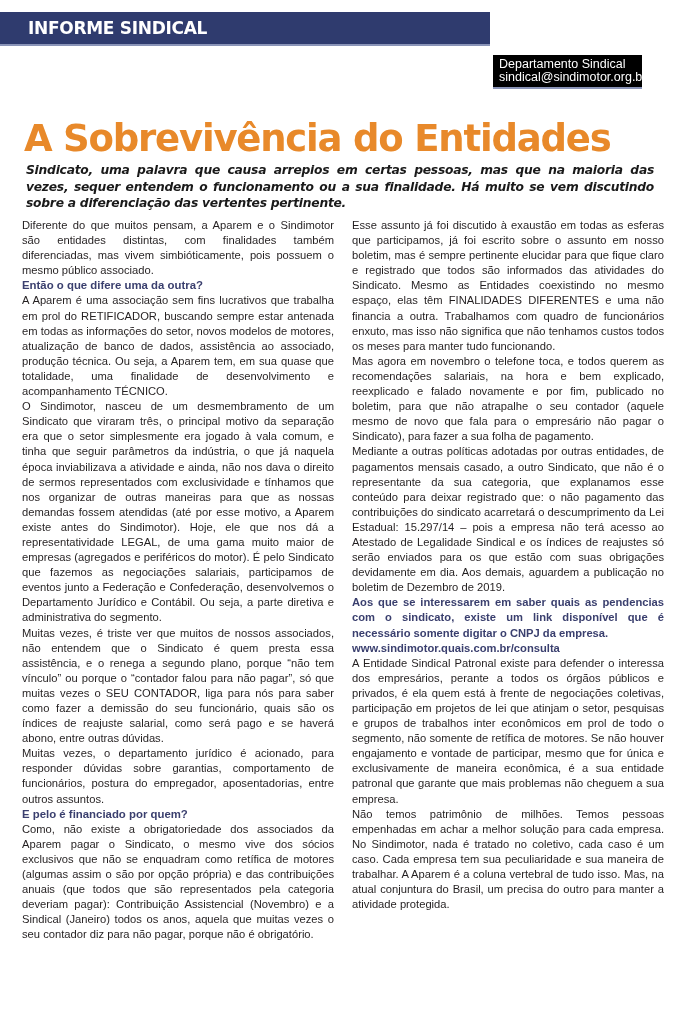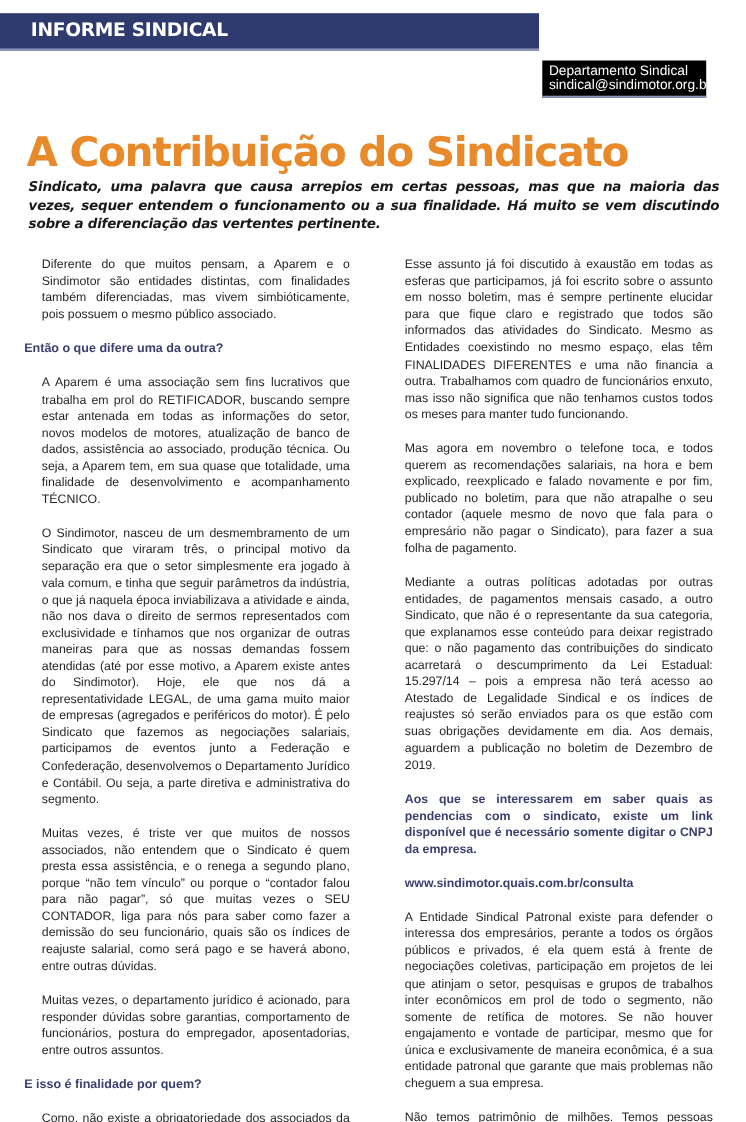--- a/index.html
+++ b/index.html
@@ -20,50 +20,50 @@
               font-weight: bold; font-size: 37px; color: #e8892a; letter-spacing: -1.2px; white-space: nowrap; }
 
   .lede { position: absolute; left: 26px; top: 150px; width: 628px; font-family: "DejaVu Sans", sans-serif;
           font-weight: bold; font-style: italic; font-size: 12.3px; line-height: 16.5px; color: #1a1a1a;
           text-align: justify; letter-spacing: -0.25px; }
 
   .col { position: absolute; top: 218px; width: 312px; font-size: 11.2px; line-height: 15.1px;
          color: #231f20; text-align: justify; hyphens: manual; }
   .col-left { left: 22px; }
   .col-right { left: 352px; }
-  .col p { margin: 16px; }
+  .col p { margin: 0; }
   .col h3 { margin: 0; font-size: 11.4px; font-weight: bold; color: #3a3f6e; line-height: 15.1px; }
   .col .highlight { font-weight: bold; color: #3a3f6e; }
   .col .link { font-weight: bold; color: #3a3f6e; text-align: left; }
 </style>
 </head>
 <body>
 
 <header class="masthead">
   <div class="masthead-left">
     <span class="masthead-title">INFORME SINDICAL</span>
   </div>
   <div class="masthead-right">
     <span class="masthead-dept">Departamento Sindical</span>
     <span class="masthead-email">sindical@sindimotor.org.br</span>
   </div>
 </header>
 
-<h1 class="headline">A Contribuição do Sindicato</h1>
+<h1 class="headline">A Sobrevivência do Entidades</h1>
 
 <p class="lede">Sindicato, uma palavra que causa arrepios em certas pessoas, mas que na maioria das vezes, sequer entendem o funcionamento ou a sua finalidade. Há muito se vem discutindo sobre a diferenciação das vertentes pertinente.</p>
 
 <div class="col col-left">
   <p>Diferente do que muitos pensam, a Aparem e o Sindimotor são entidades distintas, com finalidades também diferenciadas, mas vivem simbióticamente, pois possuem o mesmo público associado.</p>
   <h3>Então o que difere uma da outra?</h3>
   <p>A Aparem é uma associação sem fins lucrativos que trabalha em prol do RETIFICADOR, buscando sempre estar antenada em todas as informações do setor, novos modelos de motores, atualização de banco de dados, assistência ao associado, produção técnica. Ou seja, a Aparem tem, em sua quase que totalidade, uma finalidade de desenvolvimento e acompanhamento TÉCNICO.</p>
   <p>O Sindimotor, nasceu de um desmembramento de um Sindicato que viraram três, o principal motivo da separação era que o setor simplesmente era jogado à vala comum, e tinha que seguir parâmetros da indústria, o que já naquela época inviabilizava a atividade e ainda, não nos dava o direito de sermos representados com exclusividade e tínhamos que nos organizar de outras maneiras para que as nossas demandas fossem atendidas (até por esse motivo, a Aparem existe antes do Sindimotor). Hoje, ele que nos dá a representatividade LEGAL, de uma gama muito maior de empresas (agregados e periféricos do motor). É pelo Sindicato que fazemos as negociações salariais, participamos de eventos junto a Federação e Confederação, desenvolvemos o Departamento Jurídico e Contábil. Ou seja, a parte diretiva e administrativa do segmento.</p>
   <p>Muitas vezes, é triste ver que muitos de nossos associados, não entendem que o Sindicato é quem presta essa assistência, e o renega a segundo plano, porque “não tem vínculo” ou porque o “contador falou para não pagar”, só que muitas vezes o SEU CONTADOR, liga para nós para saber como fazer a demissão do seu funcionário, quais são os índices de reajuste salarial, como será pago e se haverá abono, entre outras dúvidas.</p>
   <p>Muitas vezes, o departamento jurídico é acionado, para responder dúvidas sobre garantias, comportamento de funcionários, postura do empregador, aposentadorias, entre outros assuntos.</p>
-  <h3>E isso é finalidade por quem?</h3>
+  <h3>E pelo é financiado por quem?</h3>
   <p>Como, não existe a obrigatoriedade dos associados da Aparem pagar o Sindicato, o mesmo vive dos sócios exclusivos que não se enquadram como retífica de motores (algumas assim o são por opção própria) e das contribuições anuais (que todos que são representados pela categoria deveriam pagar): Contribuição Assistencial (Novembro) e a Sindical (Janeiro) todos os anos, aquela que muitas vezes o seu contador diz para não pagar, porque não é obrigatório.</p>
 </div>
 
 <div class="col col-right">
   <p>Esse assunto já foi discutido à exaustão em todas as esferas que participamos, já foi escrito sobre o assunto em nosso boletim, mas é sempre pertinente elucidar para que fique claro e registrado que todos são informados das atividades do Sindicato. Mesmo as Entidades coexistindo no mesmo espaço, elas têm FINALIDADES DIFERENTES e uma não financia a outra. Trabalhamos com quadro de funcionários enxuto, mas isso não significa que não tenhamos custos todos os meses para manter tudo funcionando.</p>
   <p>Mas agora em novembro o telefone toca, e todos querem as recomendações salariais, na hora e bem explicado, reexplicado e falado novamente e por fim, publicado no boletim, para que não atrapalhe o seu contador (aquele mesmo de novo que fala para o empresário não pagar o Sindicato), para fazer a sua folha de pagamento.</p>
   <p>Mediante a outras políticas adotadas por outras entidades, de pagamentos mensais casado, a outro Sindicato, que não é o representante da sua categoria, que explanamos esse conteúdo para deixar registrado que: o não pagamento das contribuições do sindicato acarretará o descumprimento da Lei Estadual: 15.297/14 – pois a empresa não terá acesso ao Atestado de Legalidade Sindical e os índices de reajustes só serão enviados para os que estão com suas obrigações devidamente em dia. Aos demais, aguardem a publicação no boletim de Dezembro de 2019.</p>
   <p class="highlight">Aos que se interessarem em saber quais as pendencias com o sindicato, existe um link disponível que é necessário somente digitar o CNPJ da empresa.</p>
   <p class="link">www.sindimotor.quais.com.br/consulta</p>
   <p>A Entidade Sindical Patronal existe para defender o interessa dos empresários, perante a todos os órgãos públicos e privados, é ela quem está à frente de negociações coletivas, participação em projetos de lei que atinjam o setor, pesquisas e grupos de trabalhos inter econômicos em prol de todo o segmento, não somente de retífica de motores. Se não houver engajamento e vontade de participar, mesmo que for única e exclusivamente de maneira econômica, é a sua entidade patronal que garante que mais problemas não cheguem a sua empresa.</p>

